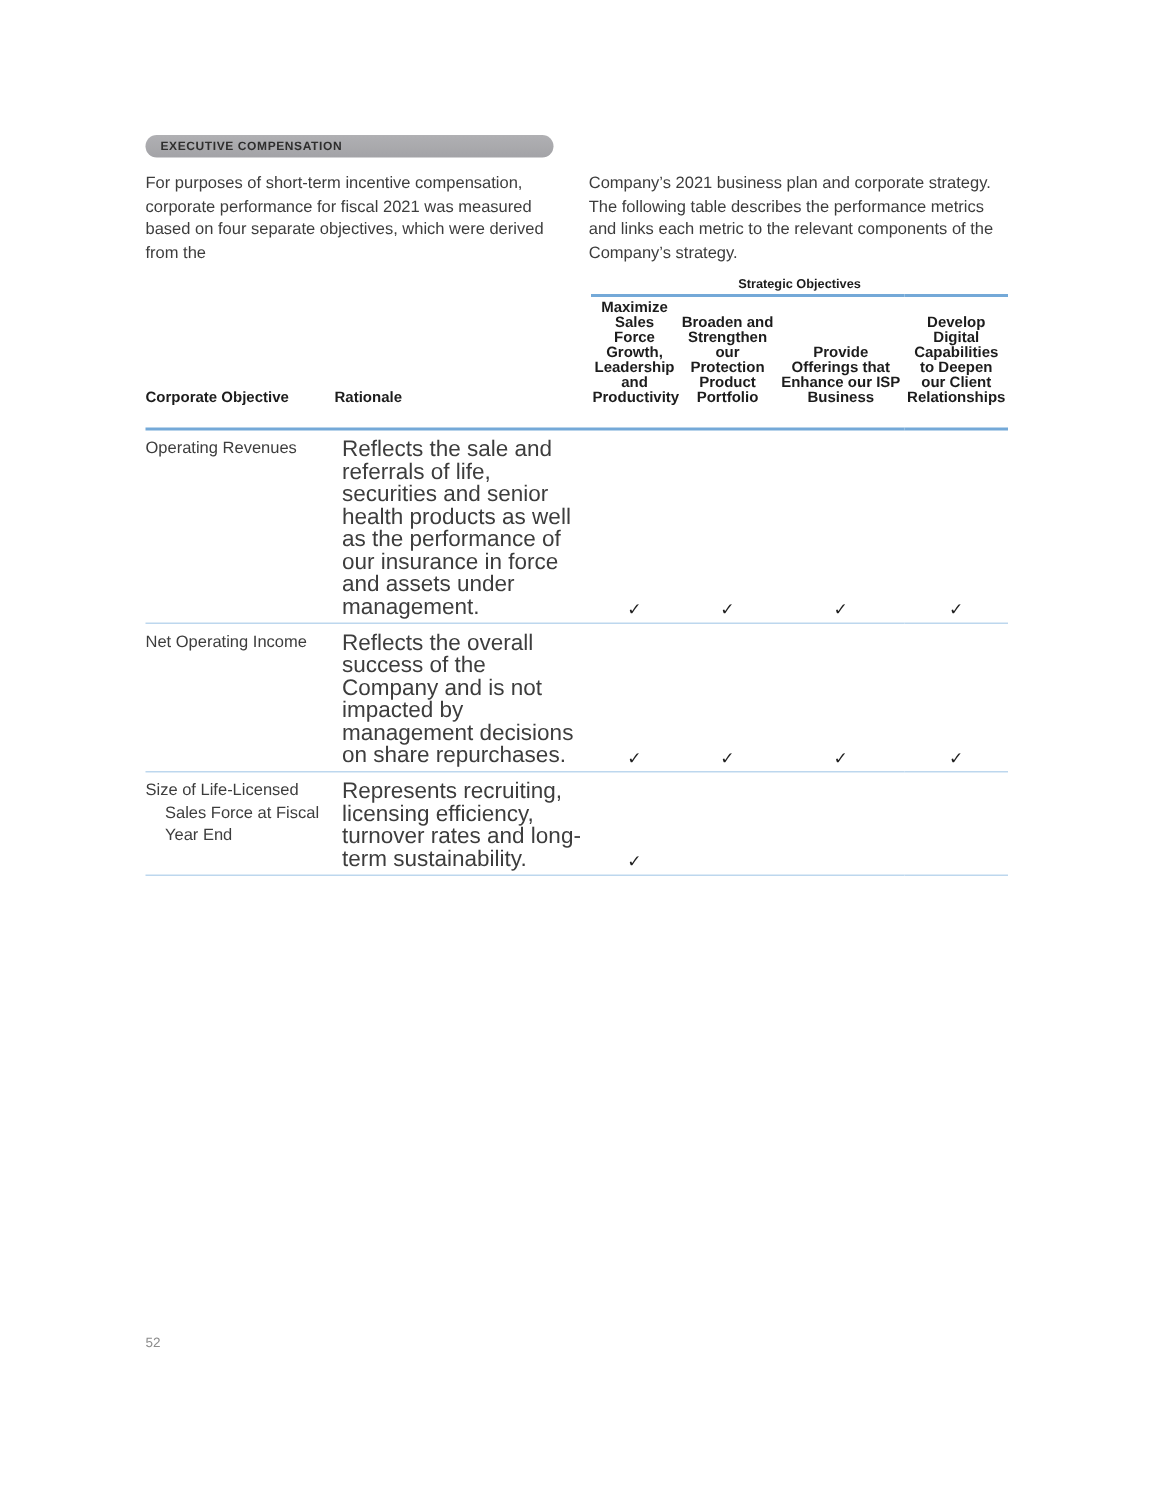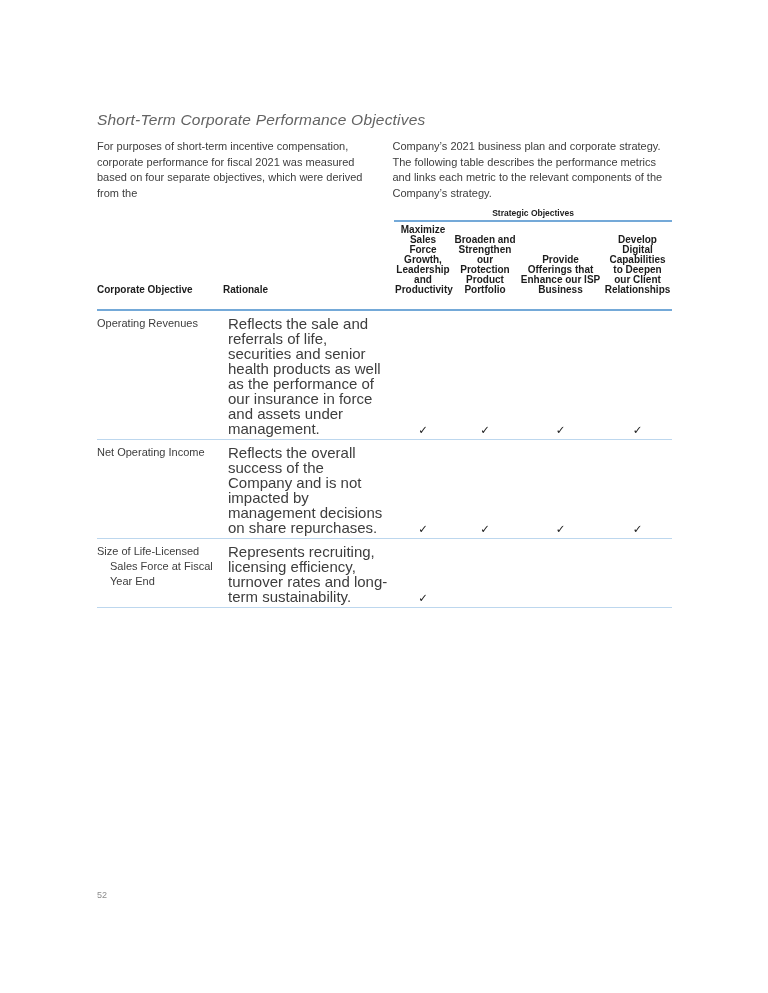--- a/index.html
+++ b/index.html
@@ -99,22 +99,24 @@
     position: absolute; left: 97px; top: 890px;
     font-size: 9px; color: #8c8c8c;
   }
 </style>
 </head>
 <body>
 
 <div class="page">
   <div class="content">
 
+    <div class="badge">
+      <span>EXECUTIVE COMPENSATION</span>
+    </div>
 
-    <h1 class="heading">Short-Term Corporate Performance Objectives</h1>
 
     <div class="intro">
       <p>For purposes of short-term incentive compensation, corporate performance for fiscal 2021 was measured based on four separate objectives, which were derived from the</p>
       <p>Company’s 2021 business plan and corporate strategy. The following table describes the performance metrics and links each metric to the relevant components of the Company’s strategy.</p>
     </div>
 
     <table class="strat">
       <colgroup>
         <col style="width:125px">
         <col style="width:172px">

